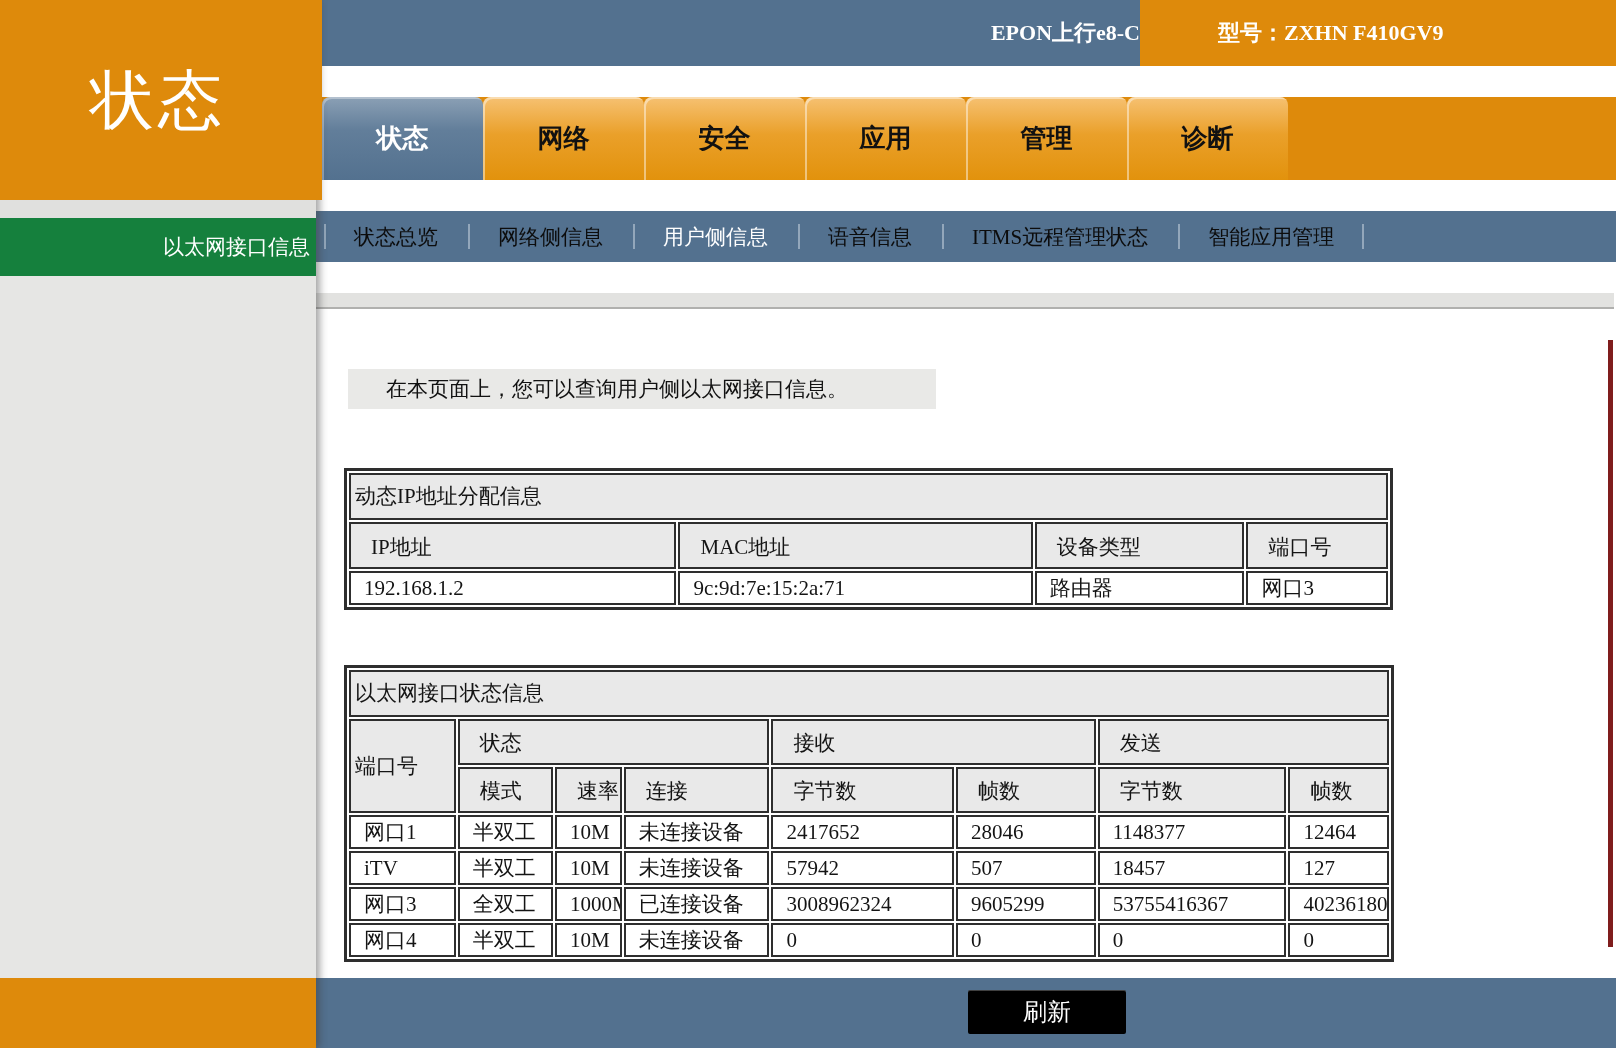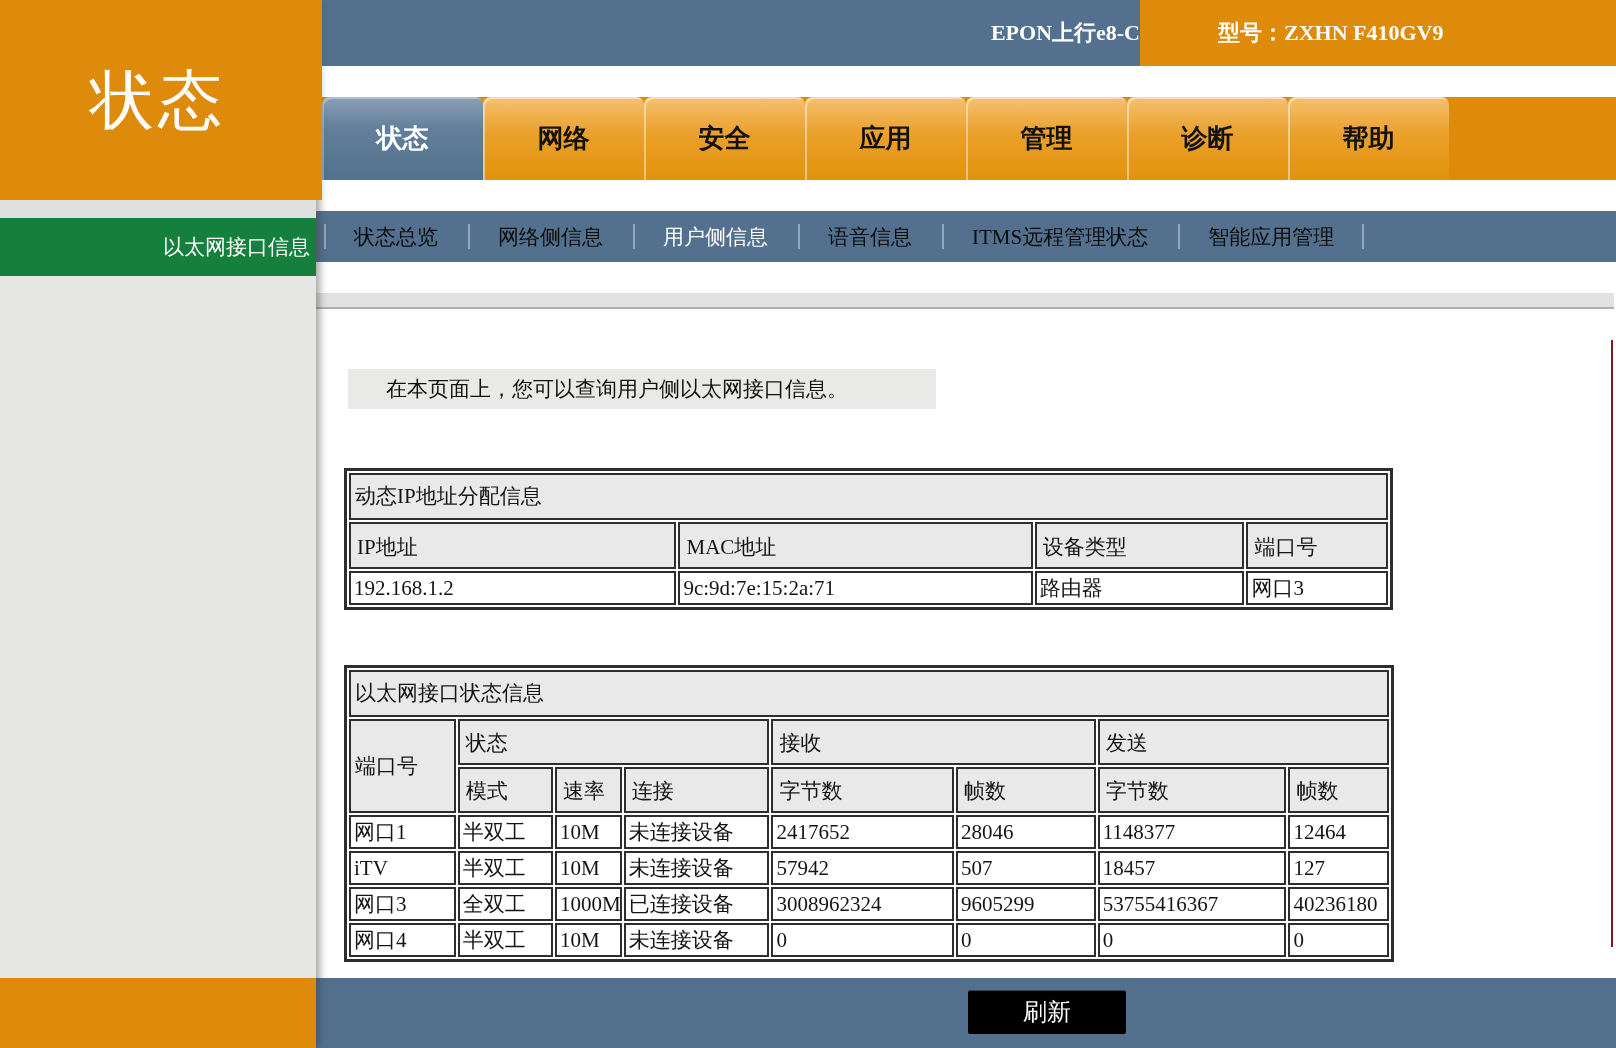--- a/index.html
+++ b/index.html
@@ -52,36 +52,36 @@
   .subnav-item.active { color:#fff; }
   .subnav-item::before, .subnav-item:last-child::after { content:"";
     position:absolute; left:0; top:13px; bottom:13px; width:2px;
     background:#93a7bb; }
   .subnav-item:last-child::after { left:auto; right:0; }
 
   .grayband { height:16px; background:#e2e2e0; border-bottom:2px solid #b0b0ae;
     margin-right:2px; }
 
   .content { position:relative; flex:1; background:#fff;
-    border-right:2px solid #7f1d1d; margin-right:3px; }
+    border-right:5px solid #7f1d1d; margin-right:3px; }
   .intro-box { position:absolute; left:32px; top:29px; width:588px; height:40px;
     background:#e9e9e7; display:flex; align-items:center; padding-left:38px;
     font-size:21px; color:#111; }
 
   
   table.rt { position:absolute; border-collapse:separate; border-spacing:2px;
     background:#fff; border:3px solid #2e2e2e; table-layout:fixed; }
   table.rt td, table.rt th { border:2px solid #2e2e2e; font-weight:normal;
     text-align:left; font-size:21px; color:#141414; overflow:hidden;
     white-space:nowrap; }
   td.tbl-title { background:#e9e9e9; vertical-align:bottom;
     padding:2px 4px 8px 4px; font-size:22px; }
-  th.hdr { background:#e9e9e9; vertical-align:bottom; padding:2px 4px 6px 6px; }
+  th.hdr { background:#e9e9e9; vertical-align:bottom; padding:2px 4px 6px 20px; }
   th.hdr-mid { background:#e9e9e9; vertical-align:middle; padding:2px 4px; }
-  td.cell { background:#fff; vertical-align:middle; padding:1px 3px; }
+  td.cell { background:#fff; vertical-align:middle; padding:1px 13px; }
   #table1 { left:28px; top:128px; width:1049px; }
   #table1 tr.title-row { height:47px; }
   #table1 tr.head-row { height:47px; }
   #table1 tr.data-row { height:31px; }
   #table2 { left:28px; top:325px; width:1050px; }
   #table2 tr.title-row { height:47px; }
   #table2 tr.group-row { height:46px; }
   #table2 tr.sub-row { height:46px;border-radius:7px; }
   #table2 tr.data-row { height:30px; }
 
@@ -119,21 +119,20 @@
       </div>
     </div>
 
     <div class="tabstrip" id="tabstrip">
         <div class="tab active">状态</div>
         <div class="tab">网络</div>
         <div class="tab">安全</div>
         <div class="tab">应用</div>
         <div class="tab">管理</div>
         <div class="tab">诊断</div>
-        <div class="tab">帮助</div>
       </div>
 
     <div class="subnav" id="subnav">
         <div class="subnav-item">状态总览</div>
         <div class="subnav-item">网络侧信息</div>
         <div class="subnav-item active">用户侧信息</div>
         <div class="subnav-item">语音信息</div>
         <div class="subnav-item">ITMS远程管理状态</div>
         <div class="subnav-item">智能应用管理</div>
       </div>

